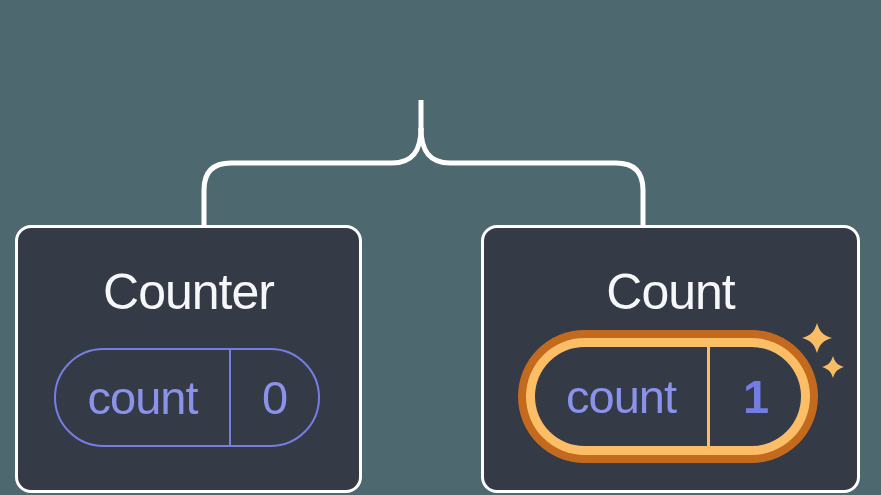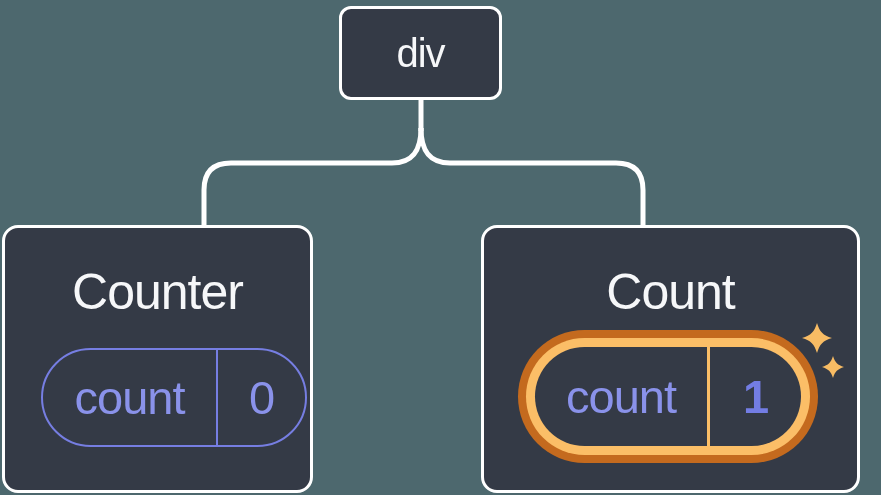--- a/index.html
+++ b/index.html
@@ -21,21 +21,21 @@
     background:var(--node-fill); border:3px solid var(--node-border); border-radius:12px;
     display:flex; align-items:center; justify-content:center;
   }
   .tree-node .node-label{
     color:var(--title-text); font-size:40px; letter-spacing:-1px;
   }
   .card{
     position:absolute; top:225px; height:268px;
     background:var(--node-fill); border:3px solid var(--node-border); border-radius:16px;
   }
-  .card.left{left:2px; width:311px;}
+  .card.left{left:15px; width:347px;}
   .card.right{left:481px; width:379px;}
   .card-title{
     position:absolute; left:0; right:0; top:36px; text-align:center;
     color:var(--title-text); font-size:50px; font-weight:500; letter-spacing:-1px;
     line-height:1.15;
   }
   .pill{
     position:absolute; left:36px; top:120px; width:266px; height:99px;
     border:2px solid var(--purple); border-radius:60px;
     display:flex; align-items:stretch; overflow:hidden;
@@ -72,23 +72,20 @@
 <body>
 
 <div id="canvas">
 
   <svg class="overlay" viewBox="0 0 881 495" fill="none" stroke="#FFFFFF" stroke-width="5">
     <path d="M421 100 L421 131"></path>
     <path d="M421 128 C421 150 413 163 392 163 L231 163 C213 163 204 172 204 190 L204 226"></path>
     <path d="M421 128 C421 150 429 163 450 163 L616 163 C634 163 643 172 643 190 L643 226"></path>
   </svg>
 
-  <div class="tree-node">
-    <span class="node-label">div</span>
-  </div>
 
   <div class="card left">
     <div class="card-title">Counter</div>
     <div class="pill">
       <div class="key-section">
         <span class="state-text">count</span>
       </div>
       <div class="divider"></div>
       <div class="value-section">
         <span class="state-text">0</span>

